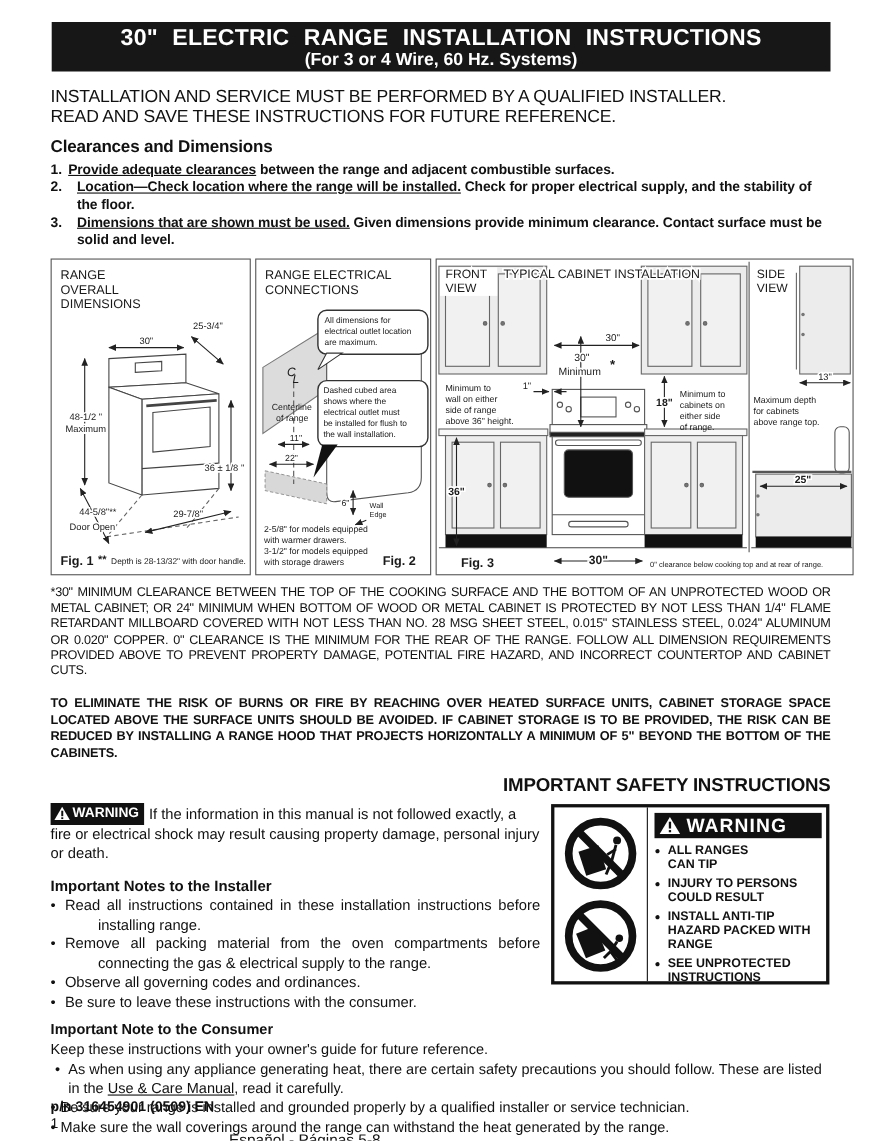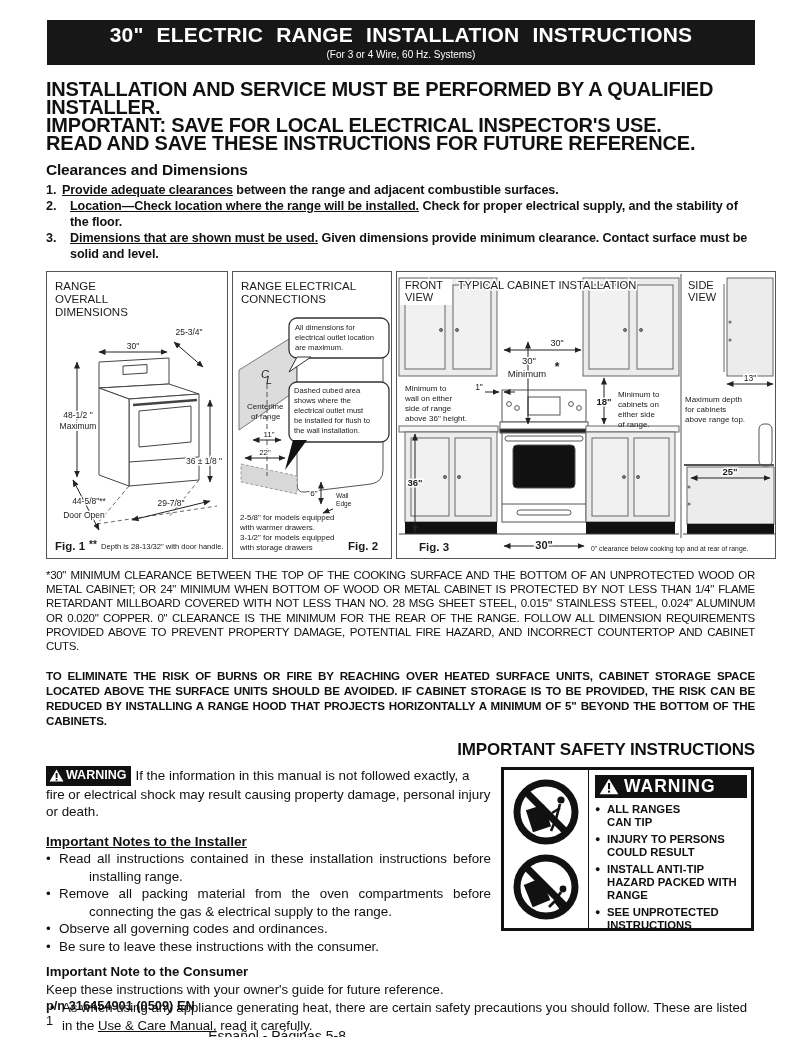--- a/index.html
+++ b/index.html
@@ -1,42 +1,42 @@
 <!DOCTYPE html>
 <html><head>
 <meta charset="utf-8">
 <style>
   html,body{margin:0;padding:0;background:#fff;}
   body{width:802px;height:1037px;font-family:"Liberation Sans",sans-serif;color:#111;position:relative;overflow:hidden;}
   
   .header-bar{margin:20px 47px 0 47px;height:45px;background:#171717;color:#fff;text-align:center;padding-top:2px;box-sizing:border-box;}
   .header-title{font-size:21px;font-weight:bold;word-spacing:7px;letter-spacing:.2px;line-height:25px;}
-  .header-sub{font-size:10px;font-weight:normal;line-height:15px;}
-  
-  .intro{margin:15px 47px 0 46px;font-size:20px;font-weight:bold;line-height:18px;letter-spacing:-0.2px;}
+  .header-sub{font-size:16px;font-weight:bold;line-height:15px;}
+  
+  .intro{margin:15px 47px 0 46px;font-size:16px;font-weight:normal;line-height:18px;letter-spacing:-0.2px;}
   .sec-head{margin:9px 47px 0 46px;font-size:15.5px;font-weight:bold;letter-spacing:-0.2px;}
   .clist{margin:3px 47px 0 46px;font-size:12.6px;font-weight:bold;line-height:16px;letter-spacing:-0.1px;}
   .citem{display:flex;}
   .citem .num{width:24px;flex:none;}
   .citem.first .num{width:16px;}
   .citem .u{text-decoration:underline;}
   
   .panels{margin:9px 0 0 46px;display:flex;gap:4px;height:288px;}
   .panel{border:1.2px solid #555;background:#fff;box-sizing:border-box;}
   .panel svg{display:block;}
   
   .star-par{margin:9px 47px 0 46px;font-size:11.5px;line-height:14.2px;text-align:justify;letter-spacing:-0.3px;}
   .bold-par{margin:15px 47px 0 46px;font-size:11.6px;font-weight:bold;line-height:15px;text-align:justify;letter-spacing:-0.2px;}
   
   .safety-head{margin:12px 47px 0 46px;font-size:17px;font-weight:bold;letter-spacing:-0.2px;text-align:right;}
   .cols{margin:6px 47px 0 46px;display:flex;gap:10px;}
   .colL{width:445px;flex:none;font-size:13.4px;line-height:17.5px;}
   .wbadge{display:inline-flex;align-items:center;background:#111;color:#fff;font-weight:bold;font-size:12.5px;padding:1px 5px 1px 2px;vertical-align:-2px;margin-right:4px;}
   .wbadge svg{margin:0 2px 0 1px;}
-  .notes-head{font-weight:bold;margin-top:12px;font-size:13.6px;text-decoration:underline;}
+  .notes-head{font-weight:bold;margin-top:12px;font-size:13.6px;}
   .ibullet{display:flex;}
   .ibullet .dot{width:13px;flex:none;}
   .ibullet .tx{flex:1;text-align:justify;padding-left:30px;text-indent:-30px;}
   
   .wbox{width:253px;border:3px solid #111;box-sizing:border-box;height:164px;display:flex;margin-top:1px;}
   .wbox-picto{width:84px;flex:none;border-right:1.5px solid #111;display:flex;flex-direction:column;align-items:center;justify-content:space-around;padding:4px 0;}
   .wbox-txt{flex:1;padding:5px 4px 0 6px;}
   .wbox-bar{background:#111;color:#fff;font-weight:bold;font-size:17.5px;letter-spacing:1px;display:flex;align-items:center;padding:1px 3px;}
   .wbox-bar svg{margin:0 5px 0 1px;}
   .wbox-items{margin-top:5px;font-size:11.3px;font-weight:bold;line-height:13px;}
@@ -61,21 +61,20 @@
 </head>
 <body>
 
 <div class="header-bar">
   <div class="header-title">30"  ELECTRIC  RANGE  INSTALLATION  INSTRUCTIONS</div>
   <div class="header-sub">(For 3 or 4 Wire, 60 Hz. Systems)</div>
 </div>
 
 <div class="intro">
   <div>INSTALLATION AND SERVICE MUST BE PERFORMED BY A QUALIFIED INSTALLER.</div>
-  <div>IMPORTANT: SAVE FOR LOCAL ELECTRICAL INSPECTOR'S USE.</div>
   <div>READ AND SAVE THESE INSTRUCTIONS FOR FUTURE REFERENCE.</div>
 </div>
 
 <div class="sec-head">Clearances and Dimensions</div>
 
 <div class="clist">
   <div class="citem first">
     <span class="num">1.</span>
     <span><span class="u">Provide adequate clearances</span><span> between the range and adjacent combustible surfaces.</span></span>
   </div>

